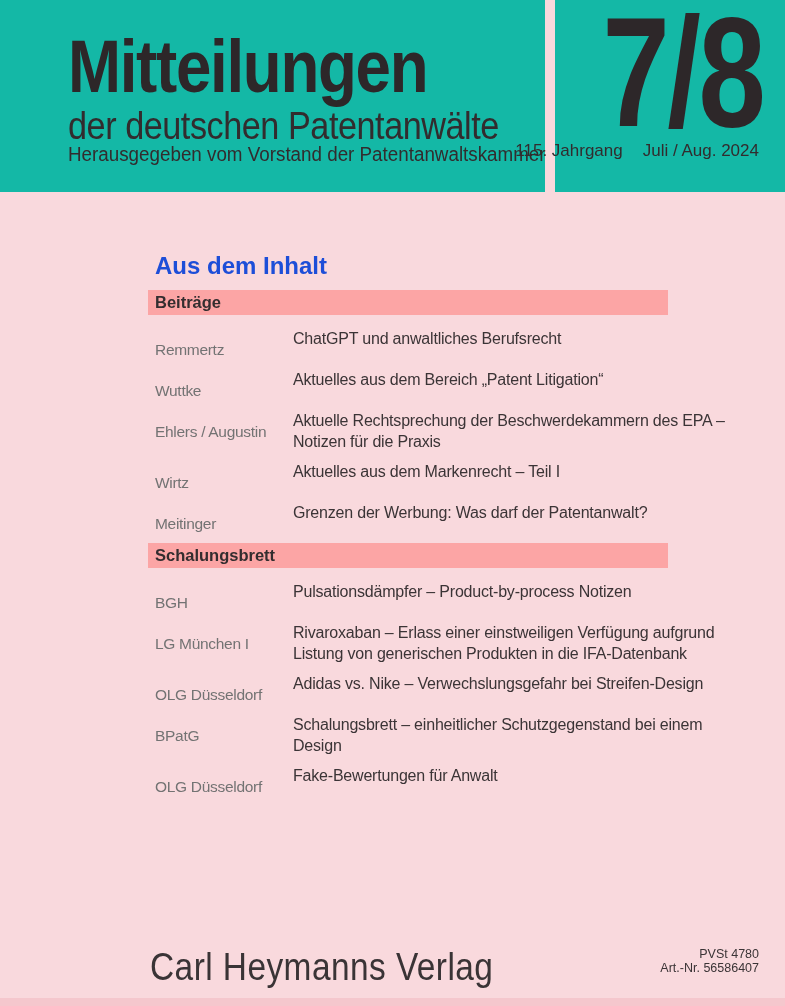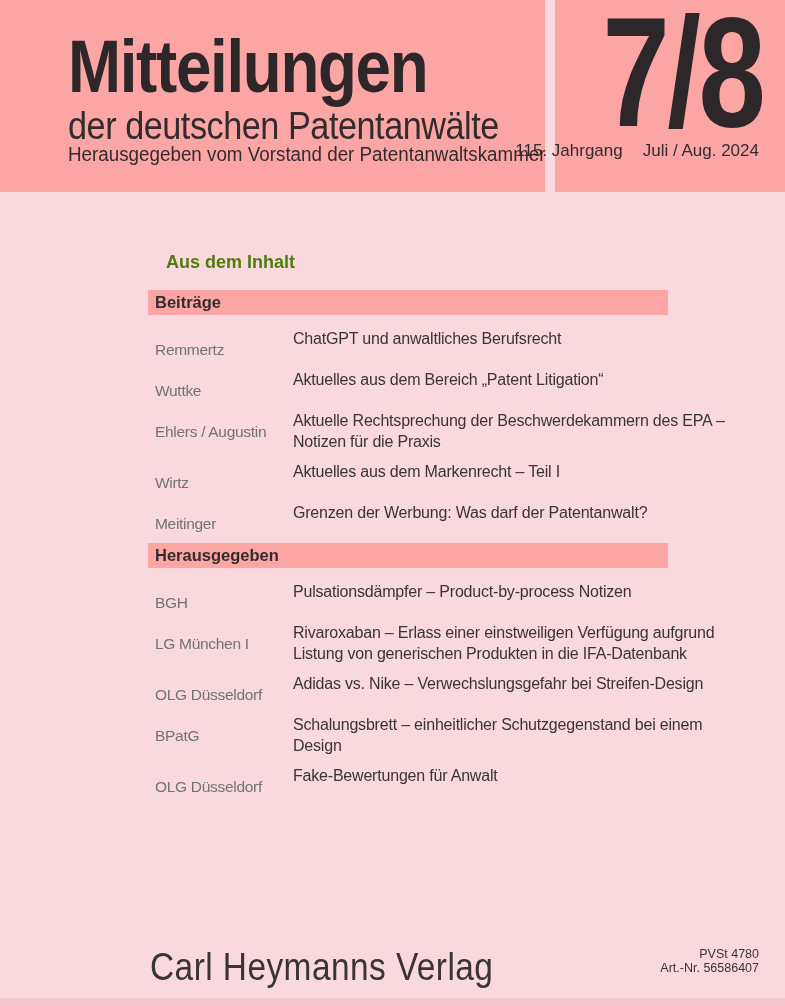--- a/index.html
+++ b/index.html
@@ -11,21 +11,21 @@
     font-family: "Liberation Sans", sans-serif;
     color: #3b3436;
     overflow: hidden;
   }
 
   
   .header {
     position: absolute;
     top: 0; left: 0;
     width: 785px; height: 192px;
-    background: #fca5a5;
+    background: #14b8a6;
   }
   .header-divider {
     position: absolute;
     left: 545px; top: 0;
     width: 10px; height: 192px;
     background: #f9d9dd;
   }
   .m-title {
     position: absolute;
     left: 68px; top: 30px;
@@ -77,24 +77,24 @@
     font-size: 17px;
     line-height: 1;
     color: #322c2e;
     white-space: nowrap;
   }
   .issue-meta .volume { margin-right: 20px; }
 
   
   .inhalt-heading {
     position: absolute;
-    left: 166px; top: 252px;
-    font-size: 18px;
-    font-weight: bold;
-    color: #4d7c0f;
+    left: 155px; top: 252px;
+    font-size: 24px;
+    font-weight: bold;
+    color: #1d4ed8;
   }
   .toc {
     position: absolute;
     left: 148px; top: 290px;
     width: 520px;
   }
   .band {
     height: 25px;
     background: #fca5a5;
     display: flex;
@@ -199,21 +199,21 @@
     <div class="row">
       <div class="author">Wirtz</div>
       <div class="titlecell">Aktuelles aus dem Markenrecht – Teil I</div>
     </div>
     <div class="row">
       <div class="author">Meitinger</div>
       <div class="titlecell">Grenzen der Werbung: Was darf der Patentanwalt?</div>
     </div>
 
     <div class="band">
-      <span>Herausgegeben</span>
+      <span>Schalungsbrett</span>
     </div>
 
     <div class="row">
       <div class="author">BGH</div>
       <div class="titlecell">Pulsationsdämpfer – Product-by-process Notizen</div>
     </div>
     <div class="row">
       <div class="author">LG München I</div>
       <div class="titlecell">Rivaroxaban – Erlass einer einstweiligen Verfügung aufgrund
 Listung von generischen Produkten in die IFA-Datenbank</div>

